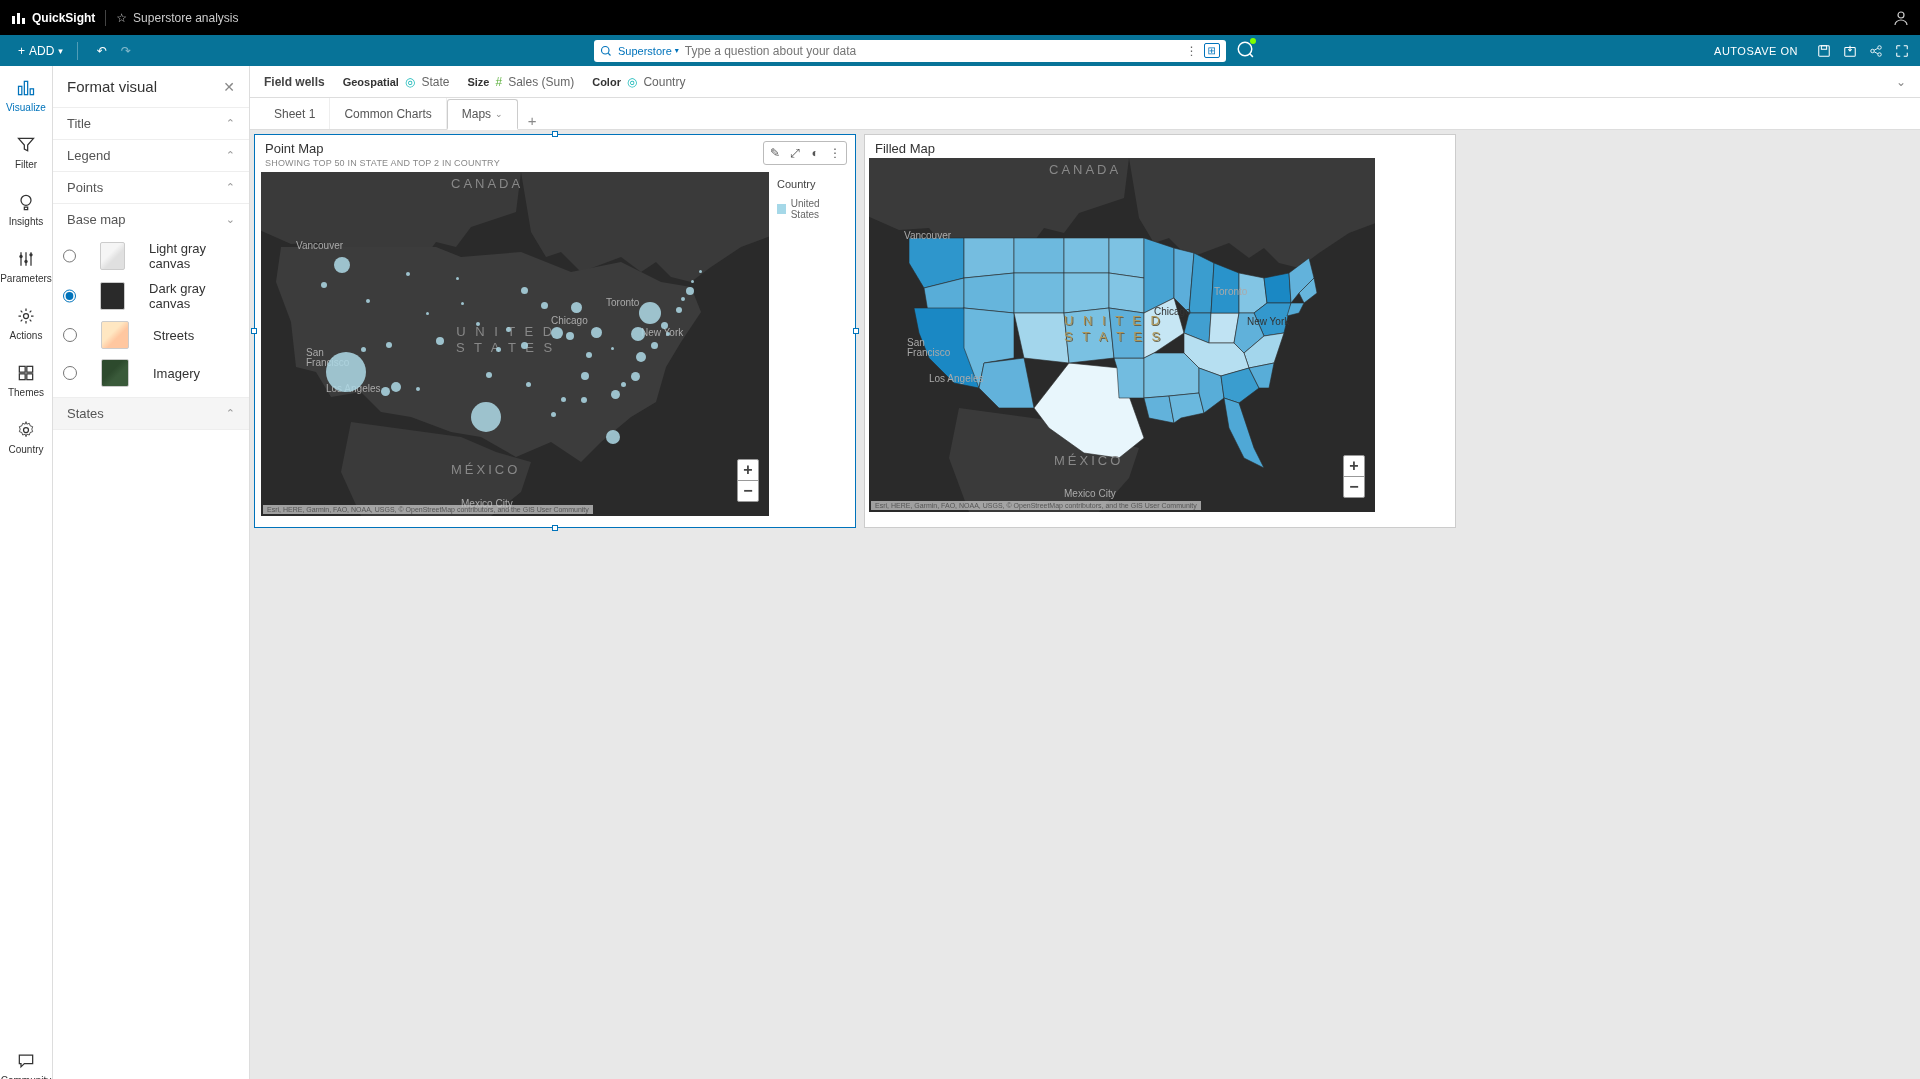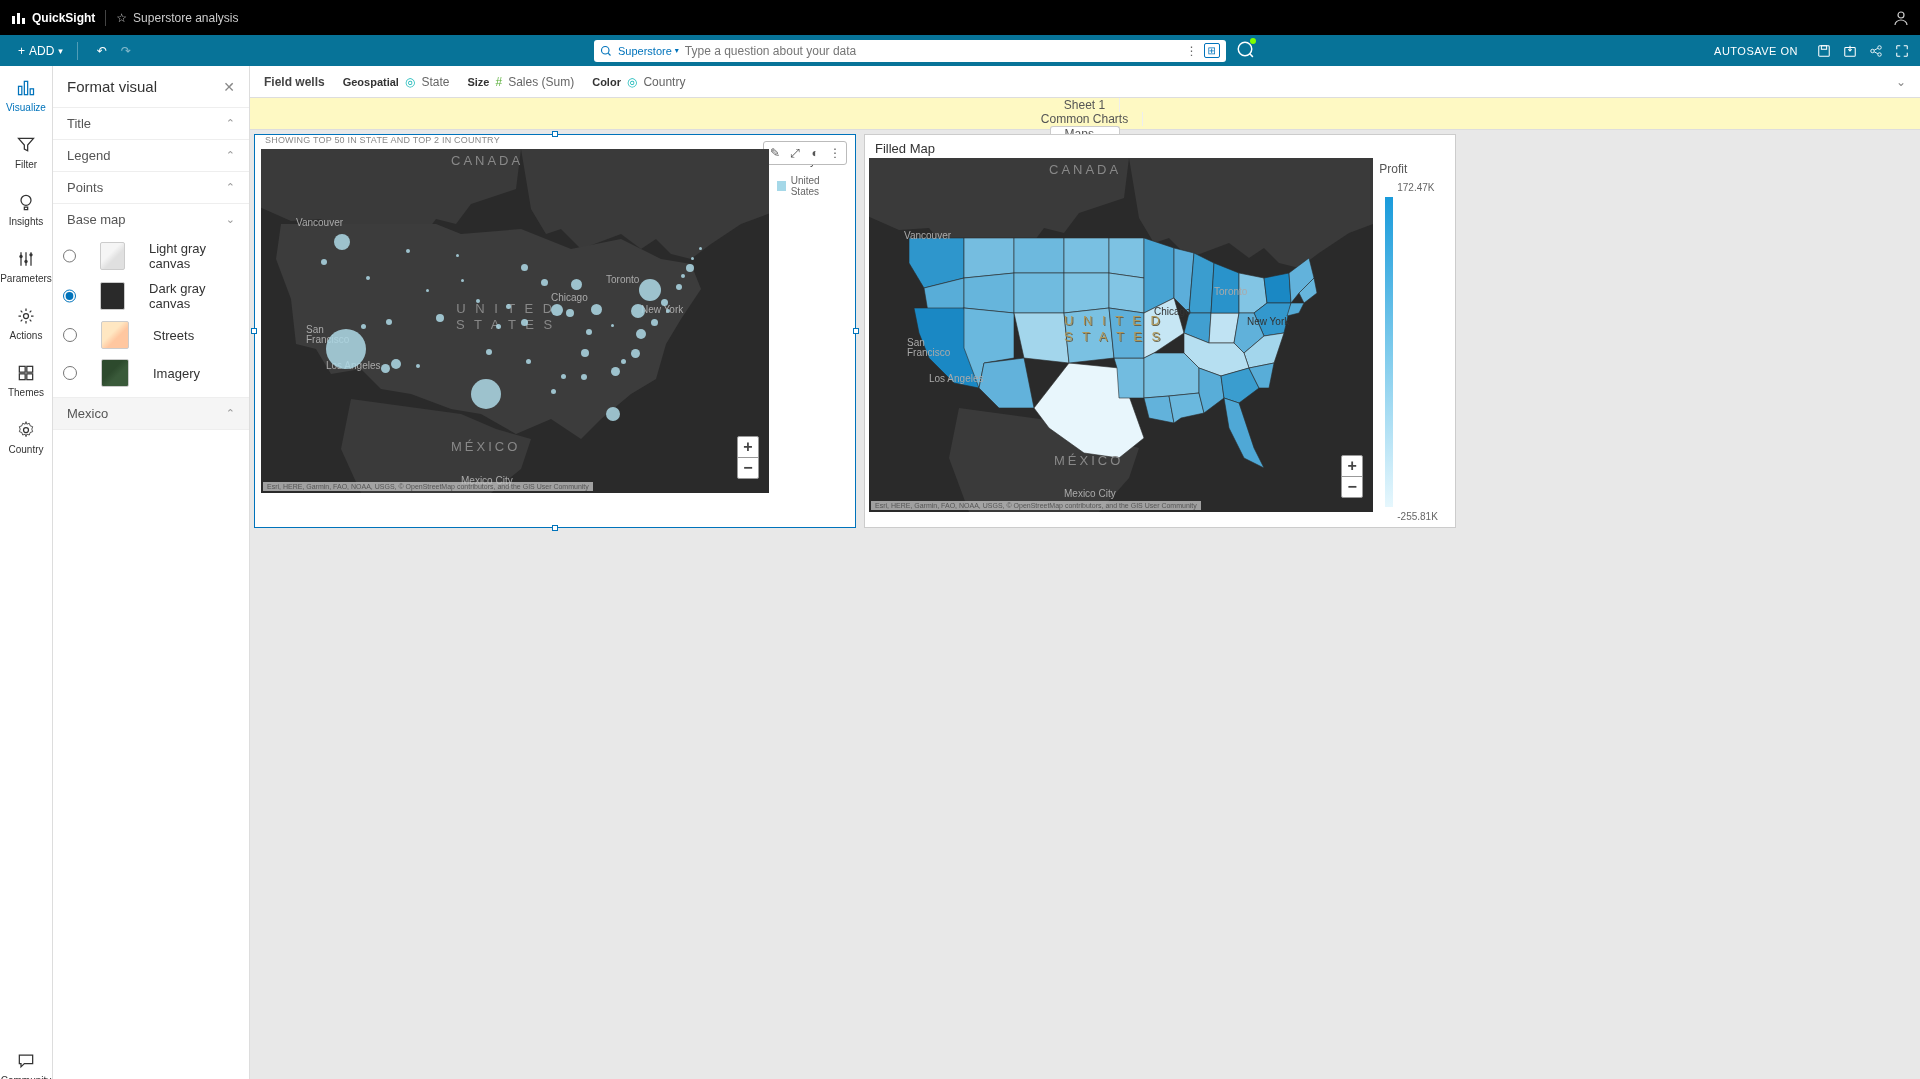--- a/index.html
+++ b/index.html
@@ -60,21 +60,21 @@
 .canvas-area { flex: 1; display: flex; flex-direction: column; background: #e8e8e8; }
 .fieldwells { height: 32px; background: #fff; border-bottom: 1px solid #ddd; display: flex; align-items: center; padding: 0 14px; gap: 18px; font-size: 12px; color: #333; }
 .fieldwells .label { font-weight: 600; color: #444; }
 .fieldwells .field-group { display: flex; align-items: center; gap: 6px; }
 .fieldwells .field-group .fname { font-weight: 600; font-size: 11px; }
 .fieldwells .field-group .fval { color: #666; }
 .fieldwells .geo-icon { color: #0eb5b5; }
 .fieldwells .size-icon { color: #5aaf3a; }
 .fieldwells .expand { margin-left: auto; color: #888; cursor: pointer; }
 
-.sheet-tabs { height: 32px; background: #fef9c3; border-bottom: 1px solid #ddd; display: flex; align-items: center; padding: 0 10px; gap: 0; font-size: 12px; flex-direction: column; }
+.sheet-tabs { height: 32px; background: #ffffff; border-bottom: 1px solid #ddd; display: flex; align-items: flex-end; padding: 0 10px; gap: 0; font-size: 12px; }
 .sheet-tabs .tab { padding: 0 14px; height: 100%; display: flex; align-items: center; color: #555; cursor: pointer; border-right: 1px solid #eee; gap: 4px; }
 .sheet-tabs .tab.active { border: 1px solid #ccc; border-bottom: 2px solid #fff; margin-bottom: -1px; border-radius: 3px 3px 0 0; background: #fff; font-weight: 500; }
 .sheet-tabs .add-tab { padding: 0 10px; color: #888; cursor: pointer; font-size: 15px; }
 
 .dashboard { flex: 1; position: relative; padding: 4px; display: flex; gap: 8px; align-items: flex-start; }
 .viz { background: #fff; border: 1px solid #ccc; position: relative; }
 .viz.selected { border: 1px solid #0073bb; }
 .viz .viz-header { display: flex; justify-content: space-between; align-items: flex-start; padding: 6px 10px 2px 10px; }
 .viz .viz-title { font-size: 13px; color: #333; }
 .viz .viz-subtitle { font-size: 9px; color: #888; padding: 0 10px 4px 10px; letter-spacing: 0.2px; }
@@ -314,21 +314,21 @@
           </label>
         <label class="basemap-row">
             <input type="radio" name="bm" style="">
             <div class="thumb imagery"></div>
             <span>Imagery</span>
           </label>
       </div>
     </div>
     <div class="section" style="background:#f5f5f5">
         <div class="section-header">
-          <span>Mexico</span>
+          <span>States</span>
           <span class="chev">⌃</span>
         </div>
       </div>
   </div>
 
   <div class="canvas-area">
 
     <div class="fieldwells">
       <span class="label">Field wells</span>
       <div class="field-group">
@@ -369,20 +369,23 @@
         <div class="sel-handle t"></div>
         <div class="sel-handle b"></div>
         <div class="sel-handle l"></div>
         <div class="sel-handle r"></div>
         <div class="viz-toolbar-float">
           <div class="tbtn">✎</div>
           <div class="tbtn">⤢</div>
           <div class="tbtn">◐</div>
           <div class="tbtn">⋮</div>
         </div>
+        <div class="viz-header">
+            <div class="viz-title">Point Map</div>
+          </div>
         <div class="viz-subtitle">SHOWING TOP 50 IN STATE AND TOP 2 IN COUNTRY</div>
         <div class="body-row">
           <div class="map-container" style="width:508px;height:344px;margin-left:6px">
 
             <svg width="508" height="344" style="position:absolute;top:0;left:0">
               <path d="M-20 0 L260 0 L255 40 L210 55 L195 75 L175 70 L160 90 L80 95 L60 70 L30 72 L-20 50 Z" fill="#3a3a3a"></path>
               <path d="M260 0 L520 0 L520 60 L480 75 L450 95 L430 110 L410 105 L395 90 L380 100 L360 85 L320 100 L300 80 L285 85 L270 60 Z" fill="#3a3a3a"></path>
               <path d="M20 75 L175 75 L200 85 L260 80 L310 100 L360 90 L400 110 L430 115 L440 140 L420 170 L405 195 L395 230 L370 245 L340 270 L320 290 L290 270 L255 285 L220 265 L190 260 L150 245 L120 240 L100 220 L70 225 L55 200 L35 195 L30 150 L15 110 Z" fill="#3c3c3c"></path>
               <path d="M90 250 L200 265 L235 280 L270 290 L260 320 L230 344 L100 344 L80 300 Z" fill="#3a3a3a"></path>
             </svg>
@@ -533,24 +536,18 @@
             <div class="label-text" style="top:148px;left:285px;color:#333">Chicago</div>
             <div class="label-text" style="top:128px;left:345px">Toronto</div>
             <div class="label-text" style="top:158px;left:378px;color:#333">New York</div>
             <div class="label-text" style="top:330px;left:195px">Mexico City</div>
             <div class="zoom-ctrl">
               <div>+</div>
               <div>−</div>
             </div>
             <div class="attribution">Esri, HERE, Garmin, FAO, NOAA, USGS, © OpenStreetMap contributors, and the GIS User Community</div>
           </div>
-          <div class="legend-right">
-            <div class="grad-title">Profit</div>
-            <div class="grad-label">172.47K</div>
-            <div class="gradient-bar"></div>
-            <div class="grad-label">-255.81K</div>
-          </div>
         </div>
       </div>
 
     </div>
   </div>
 </div>
 
 </body></html>

